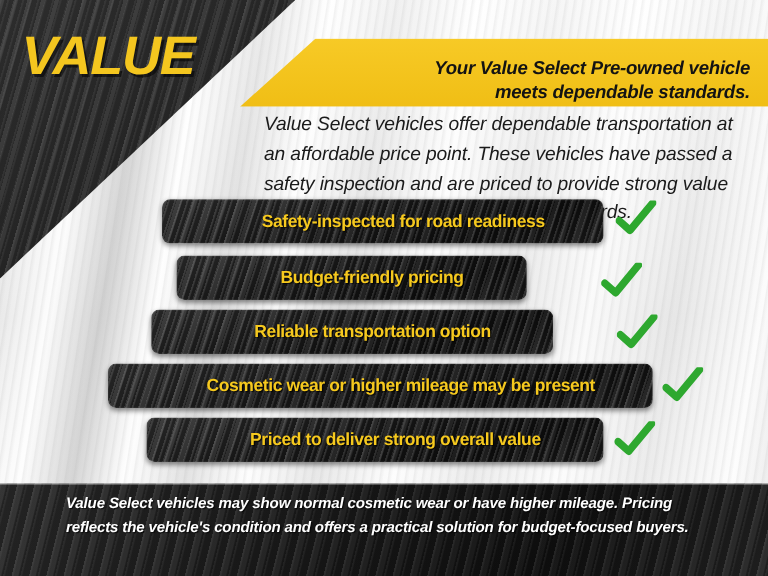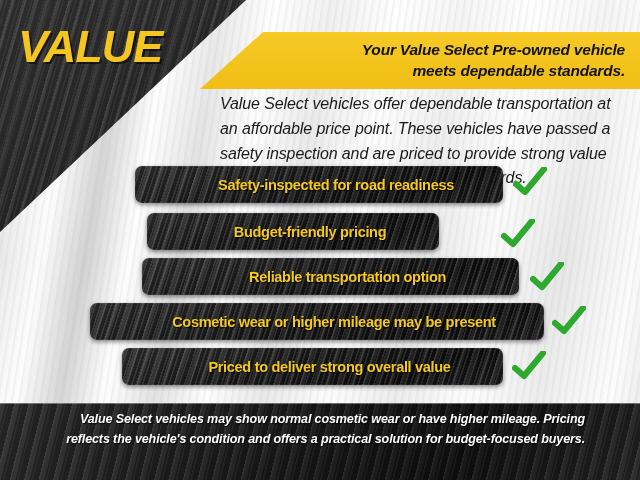--- a/index.html
+++ b/index.html
@@ -48,21 +48,21 @@
   }
 
   
   .ybanner{
     position:absolute;left:0;top:32px;width:640px;height:57px;
     clip-path:polygon(263px 0, 640px 0, 640px 57px, 200px 57px);
     background:linear-gradient(#f7ca26,#f0be15);
   }
   .ybanner-text{
     position:absolute;left:200px;top:33px;width:425px;height:56px;
-    display:flex;flex-direction:column;justify-content:center;
+    display:flex;flex-direction:column;justify-content:flex-end;
     text-align:right;align-items:flex-end;
     color:#131313;font-weight:bold;font-style:italic;
     font-size:15.5px;line-height:1.33;letter-spacing:-.2px;
   }
 
   
   .subpara{
     position:absolute;right:15px;top:92px;width:405px;
     text-align:left;color:#1a1a1a;
     font-weight:normal;font-style:italic;font-size:16px;
@@ -114,21 +114,21 @@
       repeating-linear-gradient(104deg,
         rgba(255,255,255,.05) 0px, rgba(255,255,255,.05) 1px,
         rgba(255,255,255,0) 2px, rgba(255,255,255,0) 7px),
       repeating-linear-gradient(104deg,
         rgba(255,255,255,.025) 0px, rgba(255,255,255,.025) 5px,
         rgba(0,0,0,.28) 6px, rgba(0,0,0,.28) 14px),
       linear-gradient(120deg,#313131 0%,#1d1d1d 45%,#121212 72%,#2a2a2a 100%);
   }
   .footer-text{
     position:absolute;left:55px;top:7px;width:530px;
-    text-align:right;color:#ffffff;
+    text-align:left;color:#ffffff;
     font-weight:bold;font-style:italic;font-size:12.6px;
     line-height:1.58;letter-spacing:-.15px;
     text-shadow:1px 1px 1px rgba(0,0,0,.8);
   }
   .footer-hl{
     position:absolute;left:0;top:403px;width:640px;height:1px;
     background:rgba(255,255,255,.35);
   }
 </style>
 </head>
@@ -170,21 +170,21 @@
       <div class="pill">
         <span class="pill-label">Budget-friendly pricing</span>
       </div>
       <div class="check" style="left:354px;top:6px;">
         <svg viewBox="0 0 34 30">
             <path d="M3 17 L12 25 L31 2" fill="none" stroke="#2ea82f" stroke-width="6.2" stroke-linecap="round" stroke-linejoin="round"></path>
           </svg>
       </div>
     </div>
 
-    <div class="row" style="left:142px;top:258px;width:377px;">
+    <div class="row" style="left:126px;top:258px;width:335px;">
       <div class="pill">
         <span class="pill-label">Reliable transportation option</span>
       </div>
       <div class="check" style="left:388px;top:4px;">
         <svg viewBox="0 0 34 30">
             <path d="M3 17 L12 25 L31 2" fill="none" stroke="#2ea82f" stroke-width="6.2" stroke-linecap="round" stroke-linejoin="round"></path>
           </svg>
       </div>
     </div>
 

